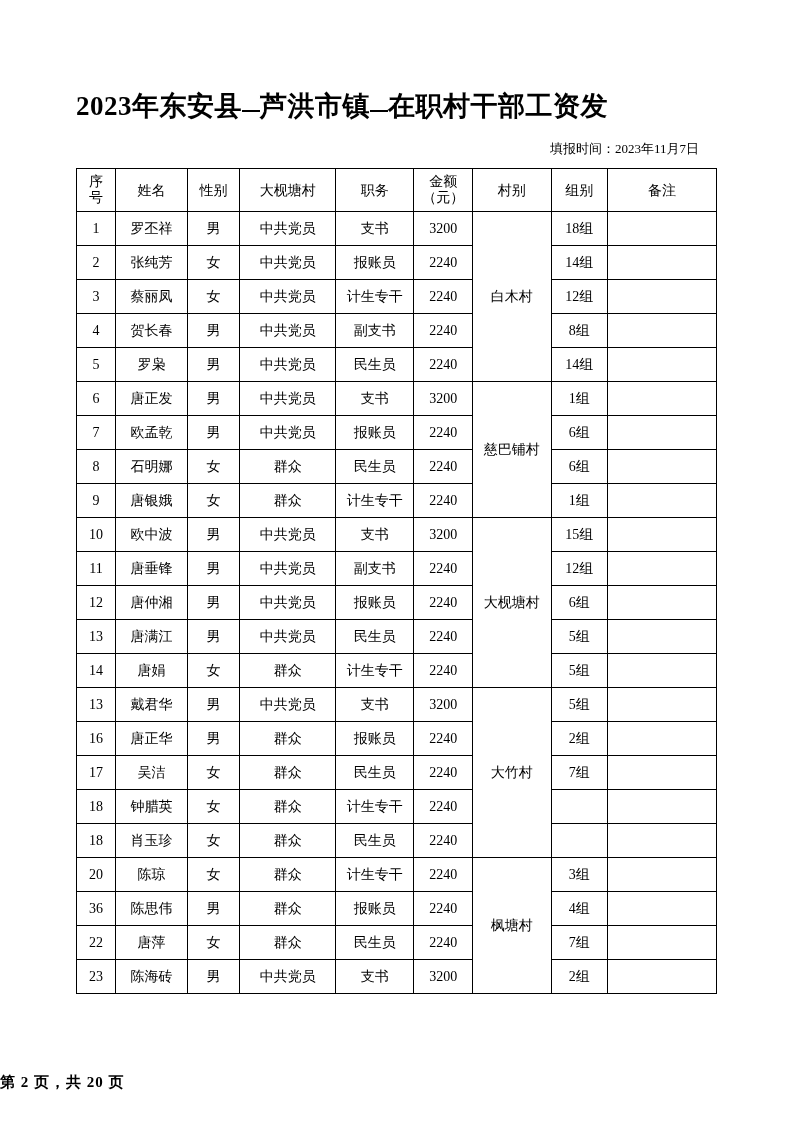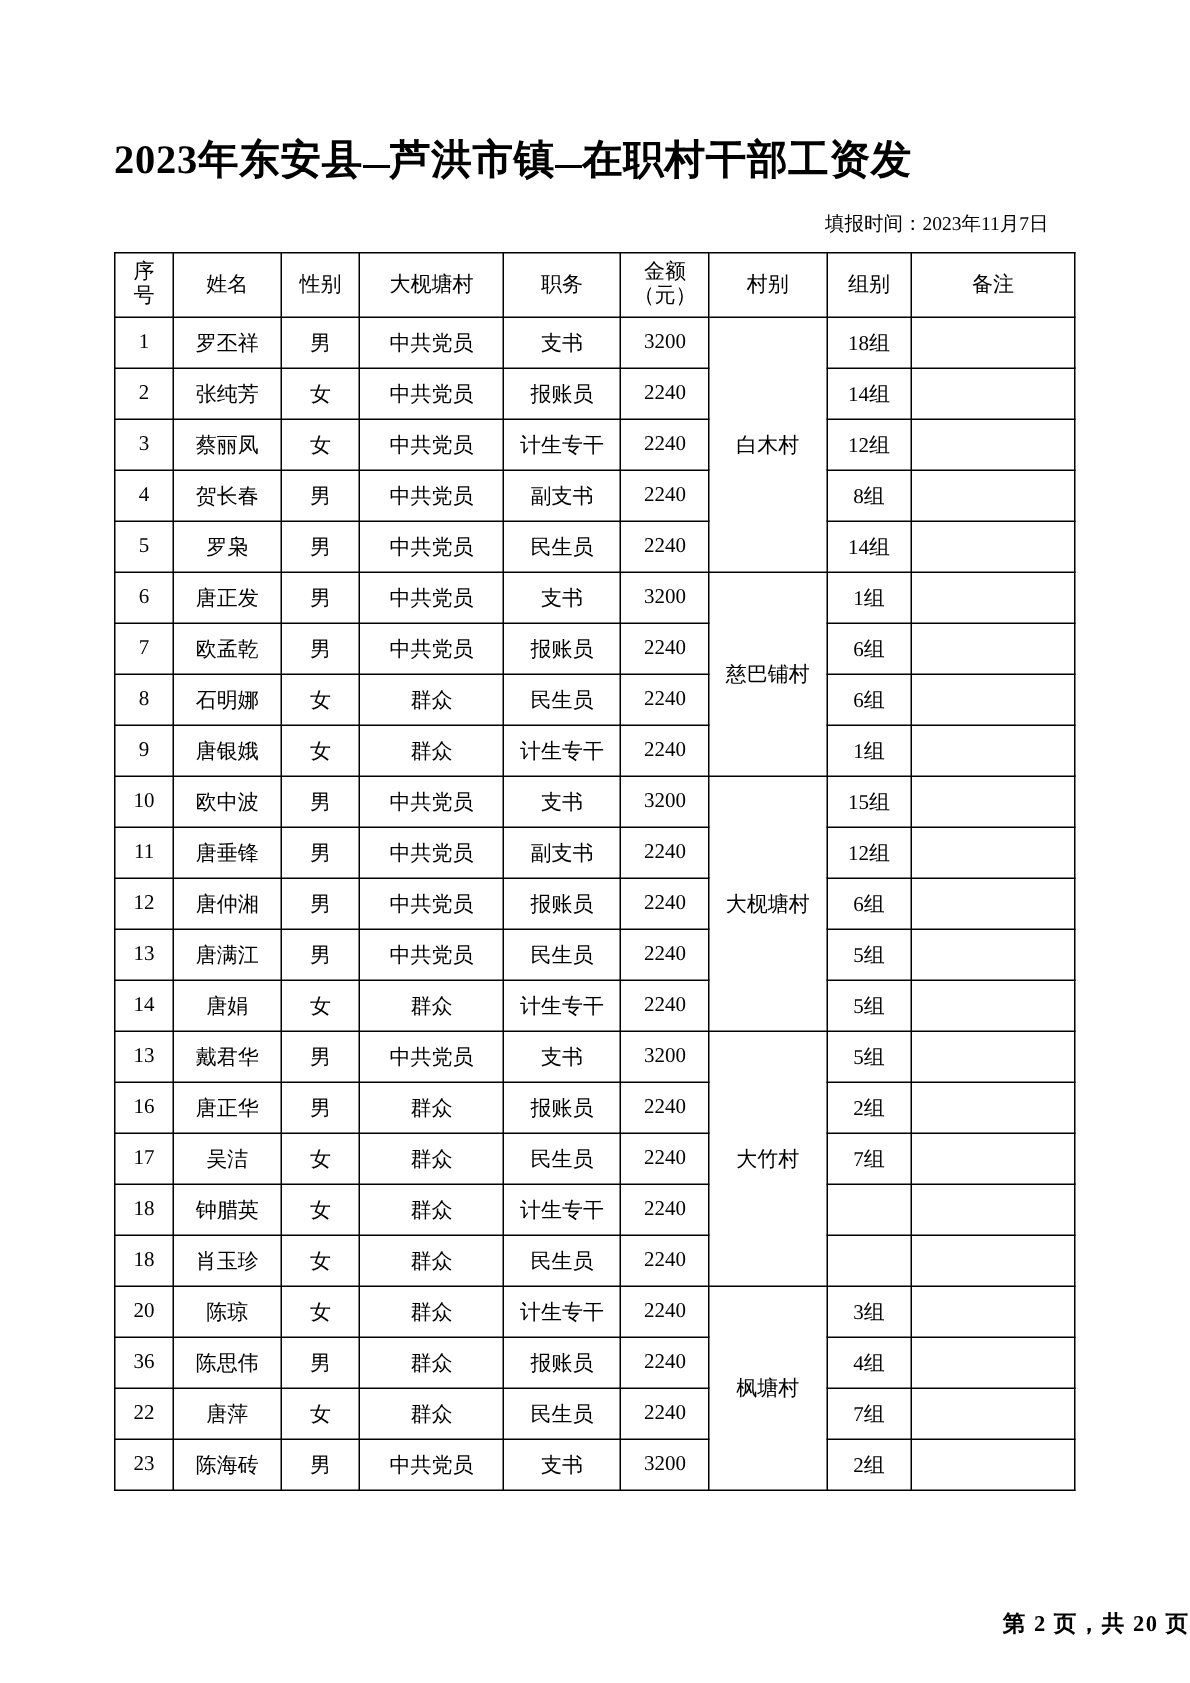--- a/index.html
+++ b/index.html
@@ -71,21 +71,21 @@
   .col-amount { width: 54px; }
   .col-village { width: 72px; }
   .col-group { width: 52px; }
   .col-remark { width: 100px; }
   .two-line { display: block; line-height: 16px; }
   .footer {
     position: absolute;
     left: 0;
     right: 0;
     bottom: 30px;
-    text-align: right;
+    text-align: left;
     font-size: 15px;
     font-weight: bold;
     letter-spacing: 1px;
   }
 </style>
 </head>
 <body>
 
 <div class="page">
 

